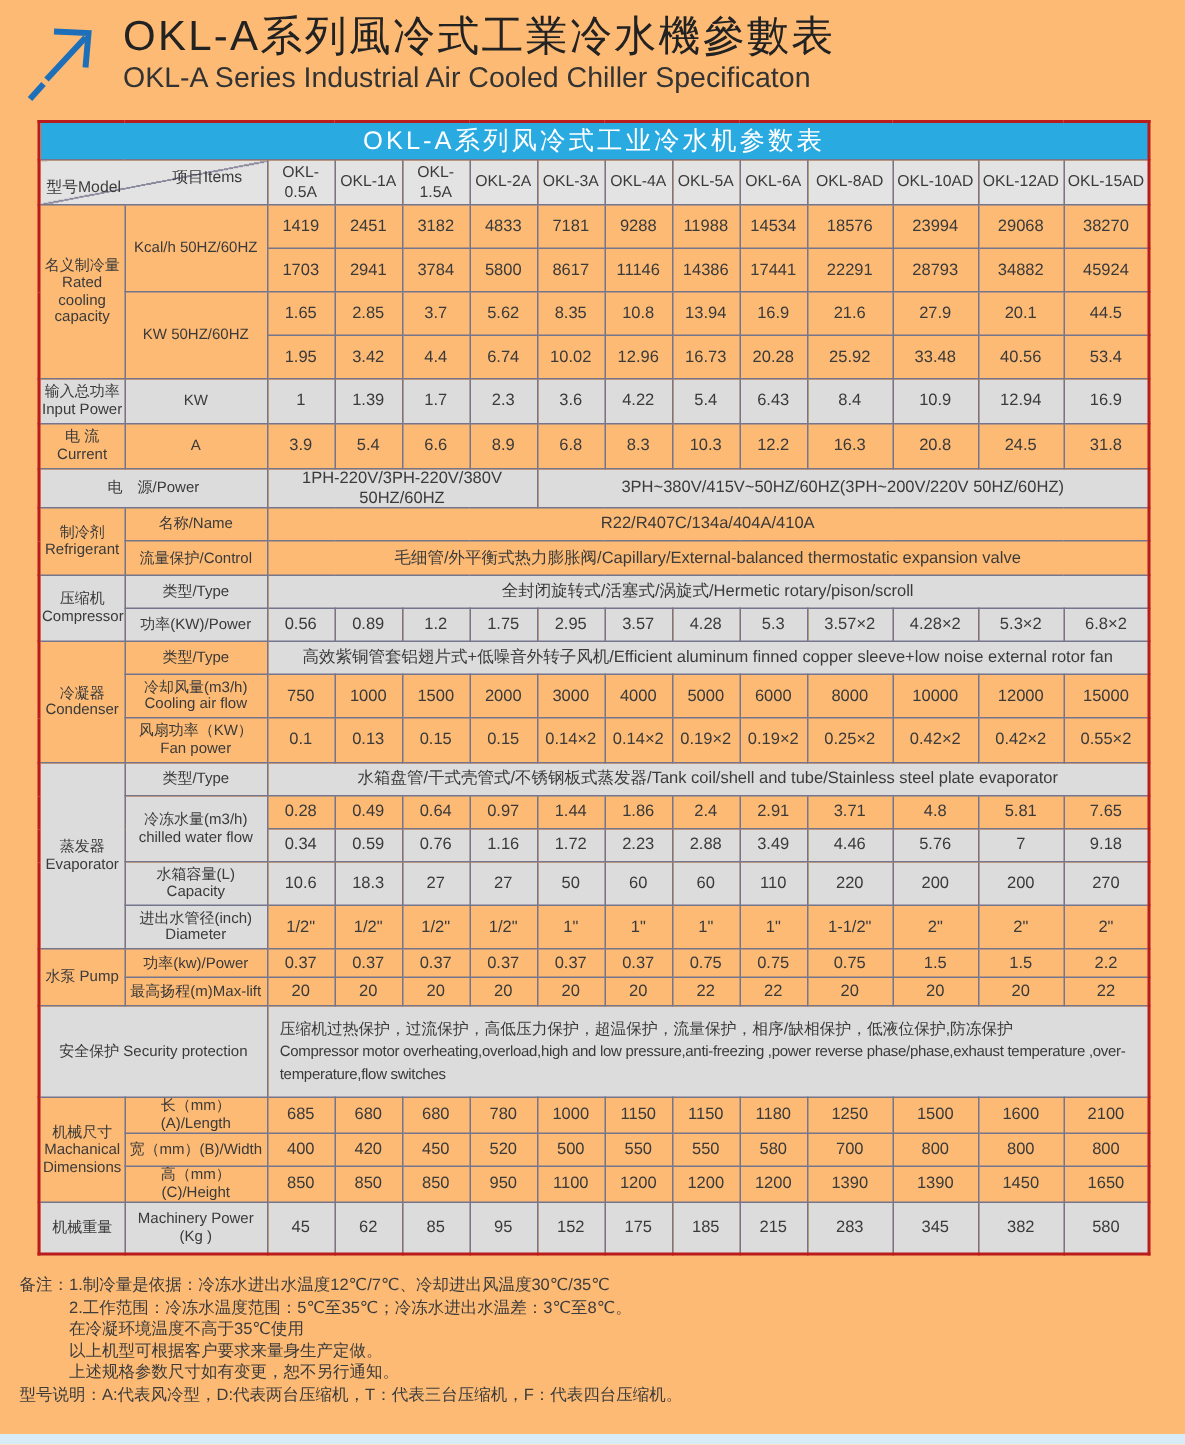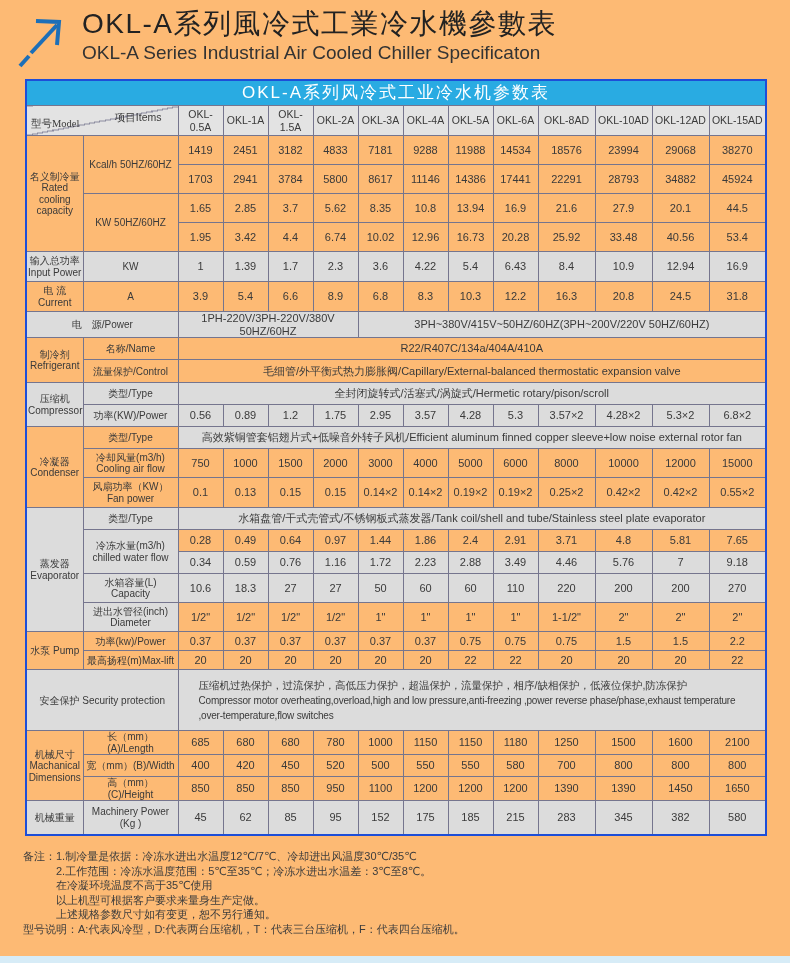--- a/index.html
+++ b/index.html
@@ -10,40 +10,40 @@
   .hdr{display:flex;align-items:flex-start;margin:8px 0 0 16px;}
   .hdr .logo{flex:0 0 auto;margin-top:4px;}
   .hdr .titles{margin-left:8px;}
   .title-zh{font-size:28px;letter-spacing:1.5px;color:#222;font-weight:500;line-height:32px;}
   .title-en{font-size:19px;color:#333;line-height:23px;margin-top:1px;}
 
   
   table{border-collapse:collapse;table-layout:fixed;width:740px;margin:7px 0 0 25px;}
   td,th{border:1px solid #75758e;font-size:11px;font-weight:normal;text-align:center;
         padding:0 1px;overflow:hidden;line-height:1.15;}
-  table{border:2px solid #1d4ed8;}
+  table{border:2px solid #b91c1c;}
   .caption{background:#29abe2;color:#ffffff;font-size:17px;letter-spacing:2px;height:24px;}
   .corner{position:relative;background:
      linear-gradient(to bottom right,#e3e3e3 calc(50% - .6px),#8a8a9e calc(50% - .6px),
      #8a8a9e calc(50% + .6px),#e3e3e3 calc(50% + .6px));height:29px;}
-  .corner .cm{position:absolute;left:4px;bottom:5px;font-size:10.5px;font-family:Liberation Serif, serif;}
+  .corner .cm{position:absolute;left:4px;bottom:5px;font-size:10.5px;}
   .corner .ci{position:absolute;right:16px;top:5px;font-size:10.5px;}
   .model{background:#e3e3e3;font-size:10.5px;}
   .lab{font-size:10px;}
   .item{font-size:10px;}
   .v{font-size:11px;}
   .g{background:#dcdcdc;}
-  .sec{text-align:left;padding:3px 20px;}
+  .sec{text-align:left;padding:3px 8px;}
   .sec-zh{font-size:10.5px;line-height:15px;}
   .sec-en{font-size:10px;line-height:15px;letter-spacing:-0.2px;}
   .h18 td{height:18px;} .h21 td{height:21px;} .h22 td{height:22px;}
   .h28 td{height:28px;} .h29 td{height:29px;} .h33 td{height:33px;} .h54 td{height:54px;}
 
   
-  .notes-zh{margin:13px 0 0 23px;}
+  .notes-zh{margin:13px 0 0 13px;}
   .nz{font-size:11px;line-height:14.5px;white-space:pre-wrap;color:#3c3c3c;}
   .notes-en{margin:2px 0 0 25px;}
   .ne{font-size:10px;line-height:15.5px;letter-spacing:-0.3px;white-space:pre;color:#3c3c3c;margin-top:40px;}
 
   .bottom-strip{position:absolute;left:0;bottom:0;width:790px;height:7px;background:#d7ecf7;}
 </style>
 </head>
 <body>
 
 <div class="page">

